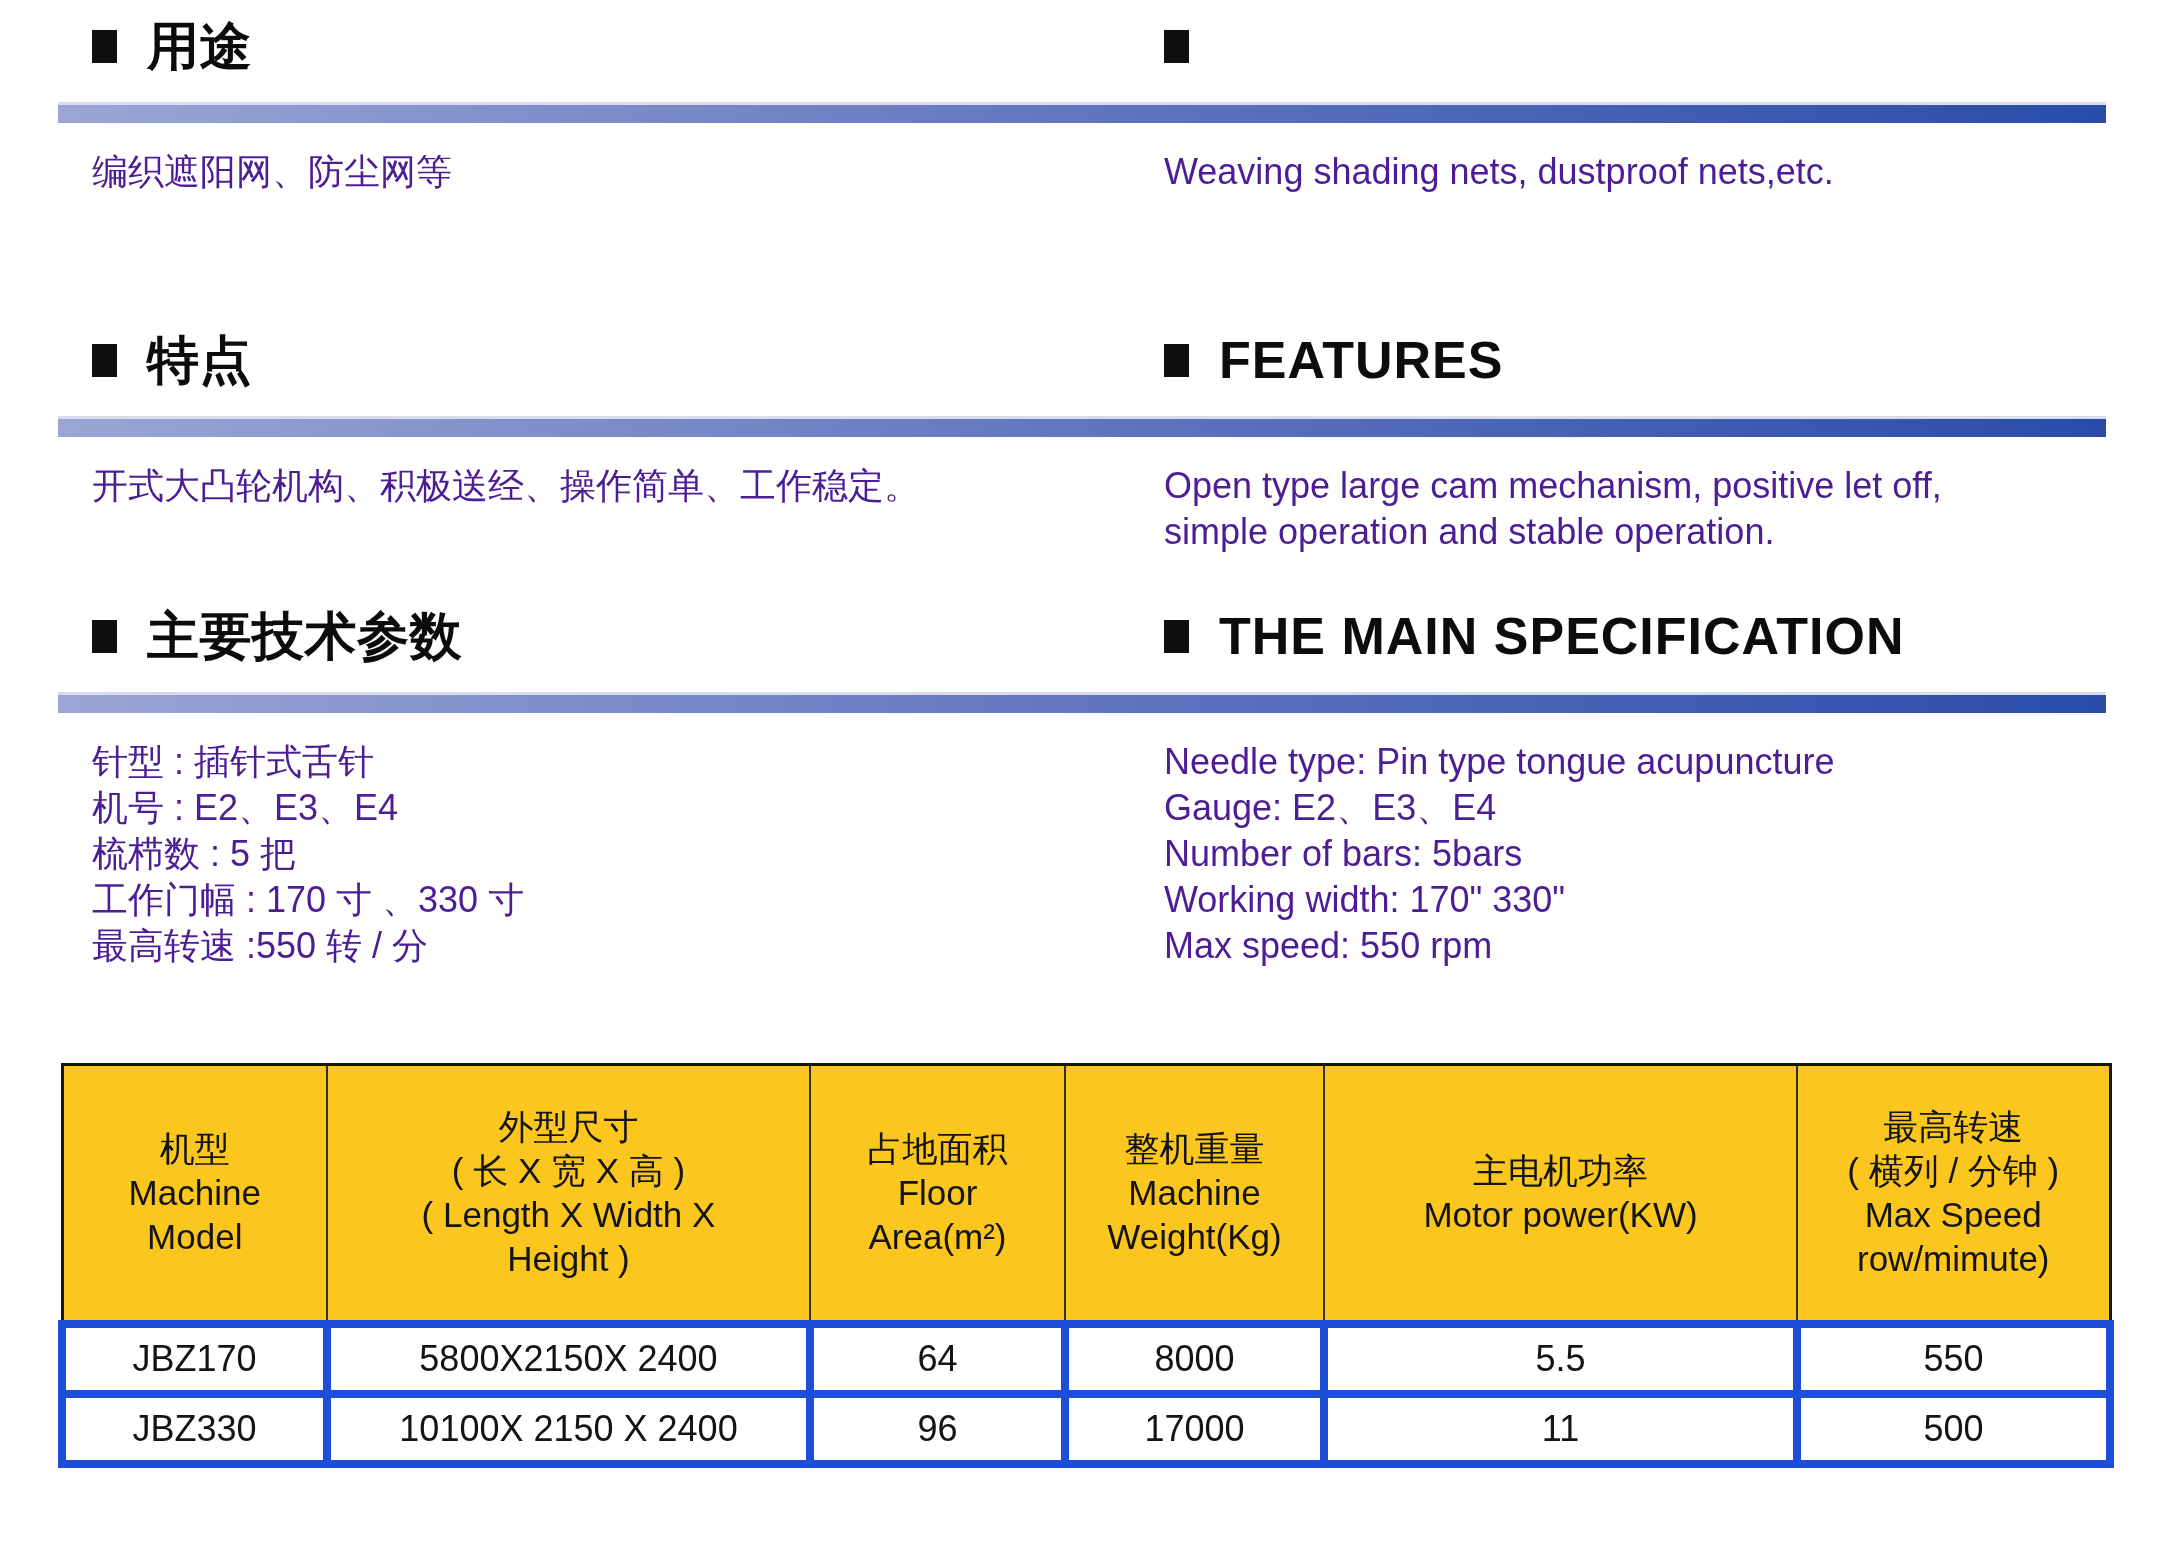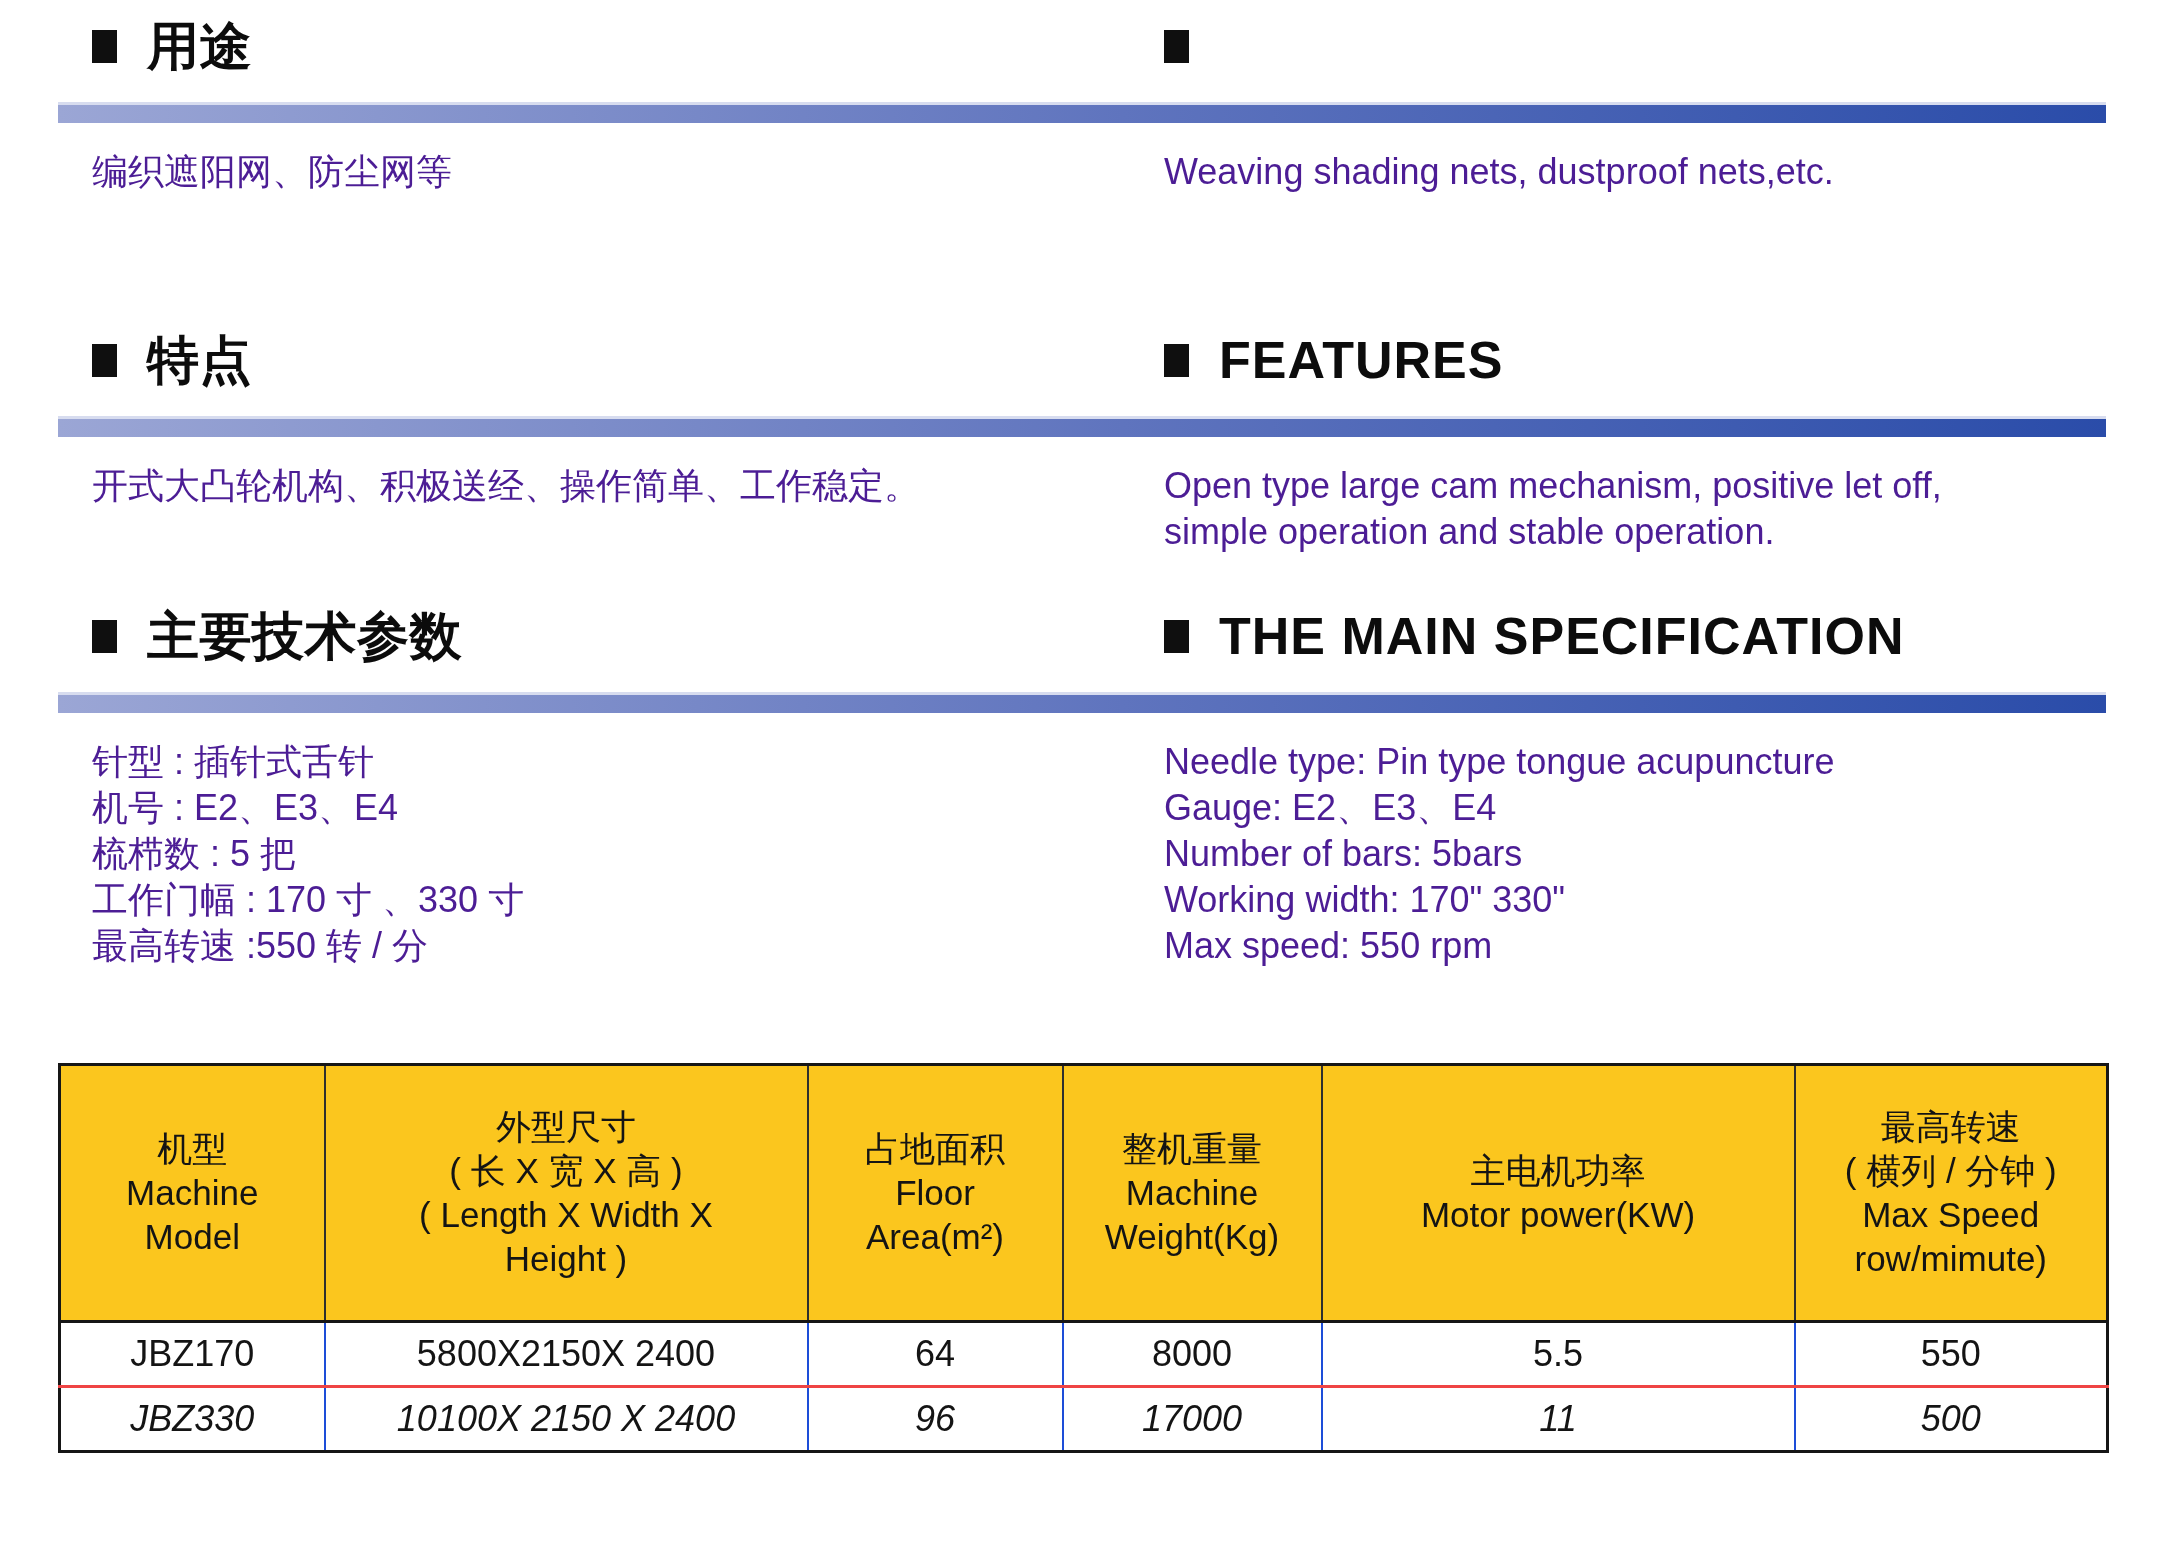--- a/index.html
+++ b/index.html
@@ -60,24 +60,24 @@
     height:254px; vertical-align:middle; text-align:center;
     font-size:35px; line-height:44px; font-weight:normal;
     white-space:pre-line; color:#141414;
     border:2px solid #2e2e2e;
     border-bottom:3px solid var(--table-border,#161616);
     padding:0 6px;
   }
   .spec-table td {
     height:62px; vertical-align:middle; text-align:center;
     font-size:36px; color:#141414;
-    border:2px solid #1d4ed8;
+    border:8px solid #1d4ed8;
     padding:0 4px;
   }
-  .spec-table tbody tr + tr td { border-top:3px solid #ef4444;font-style:italic; }
+  .spec-table tbody tr + tr td { border-top:3px solid #ef4444; }
 </style>
 </head>
 <body>
 
 <div class="page">
 
   <section class="sec-app">
     <div class="cols">
       <div class="head">
         <span class="bullet"></span>

